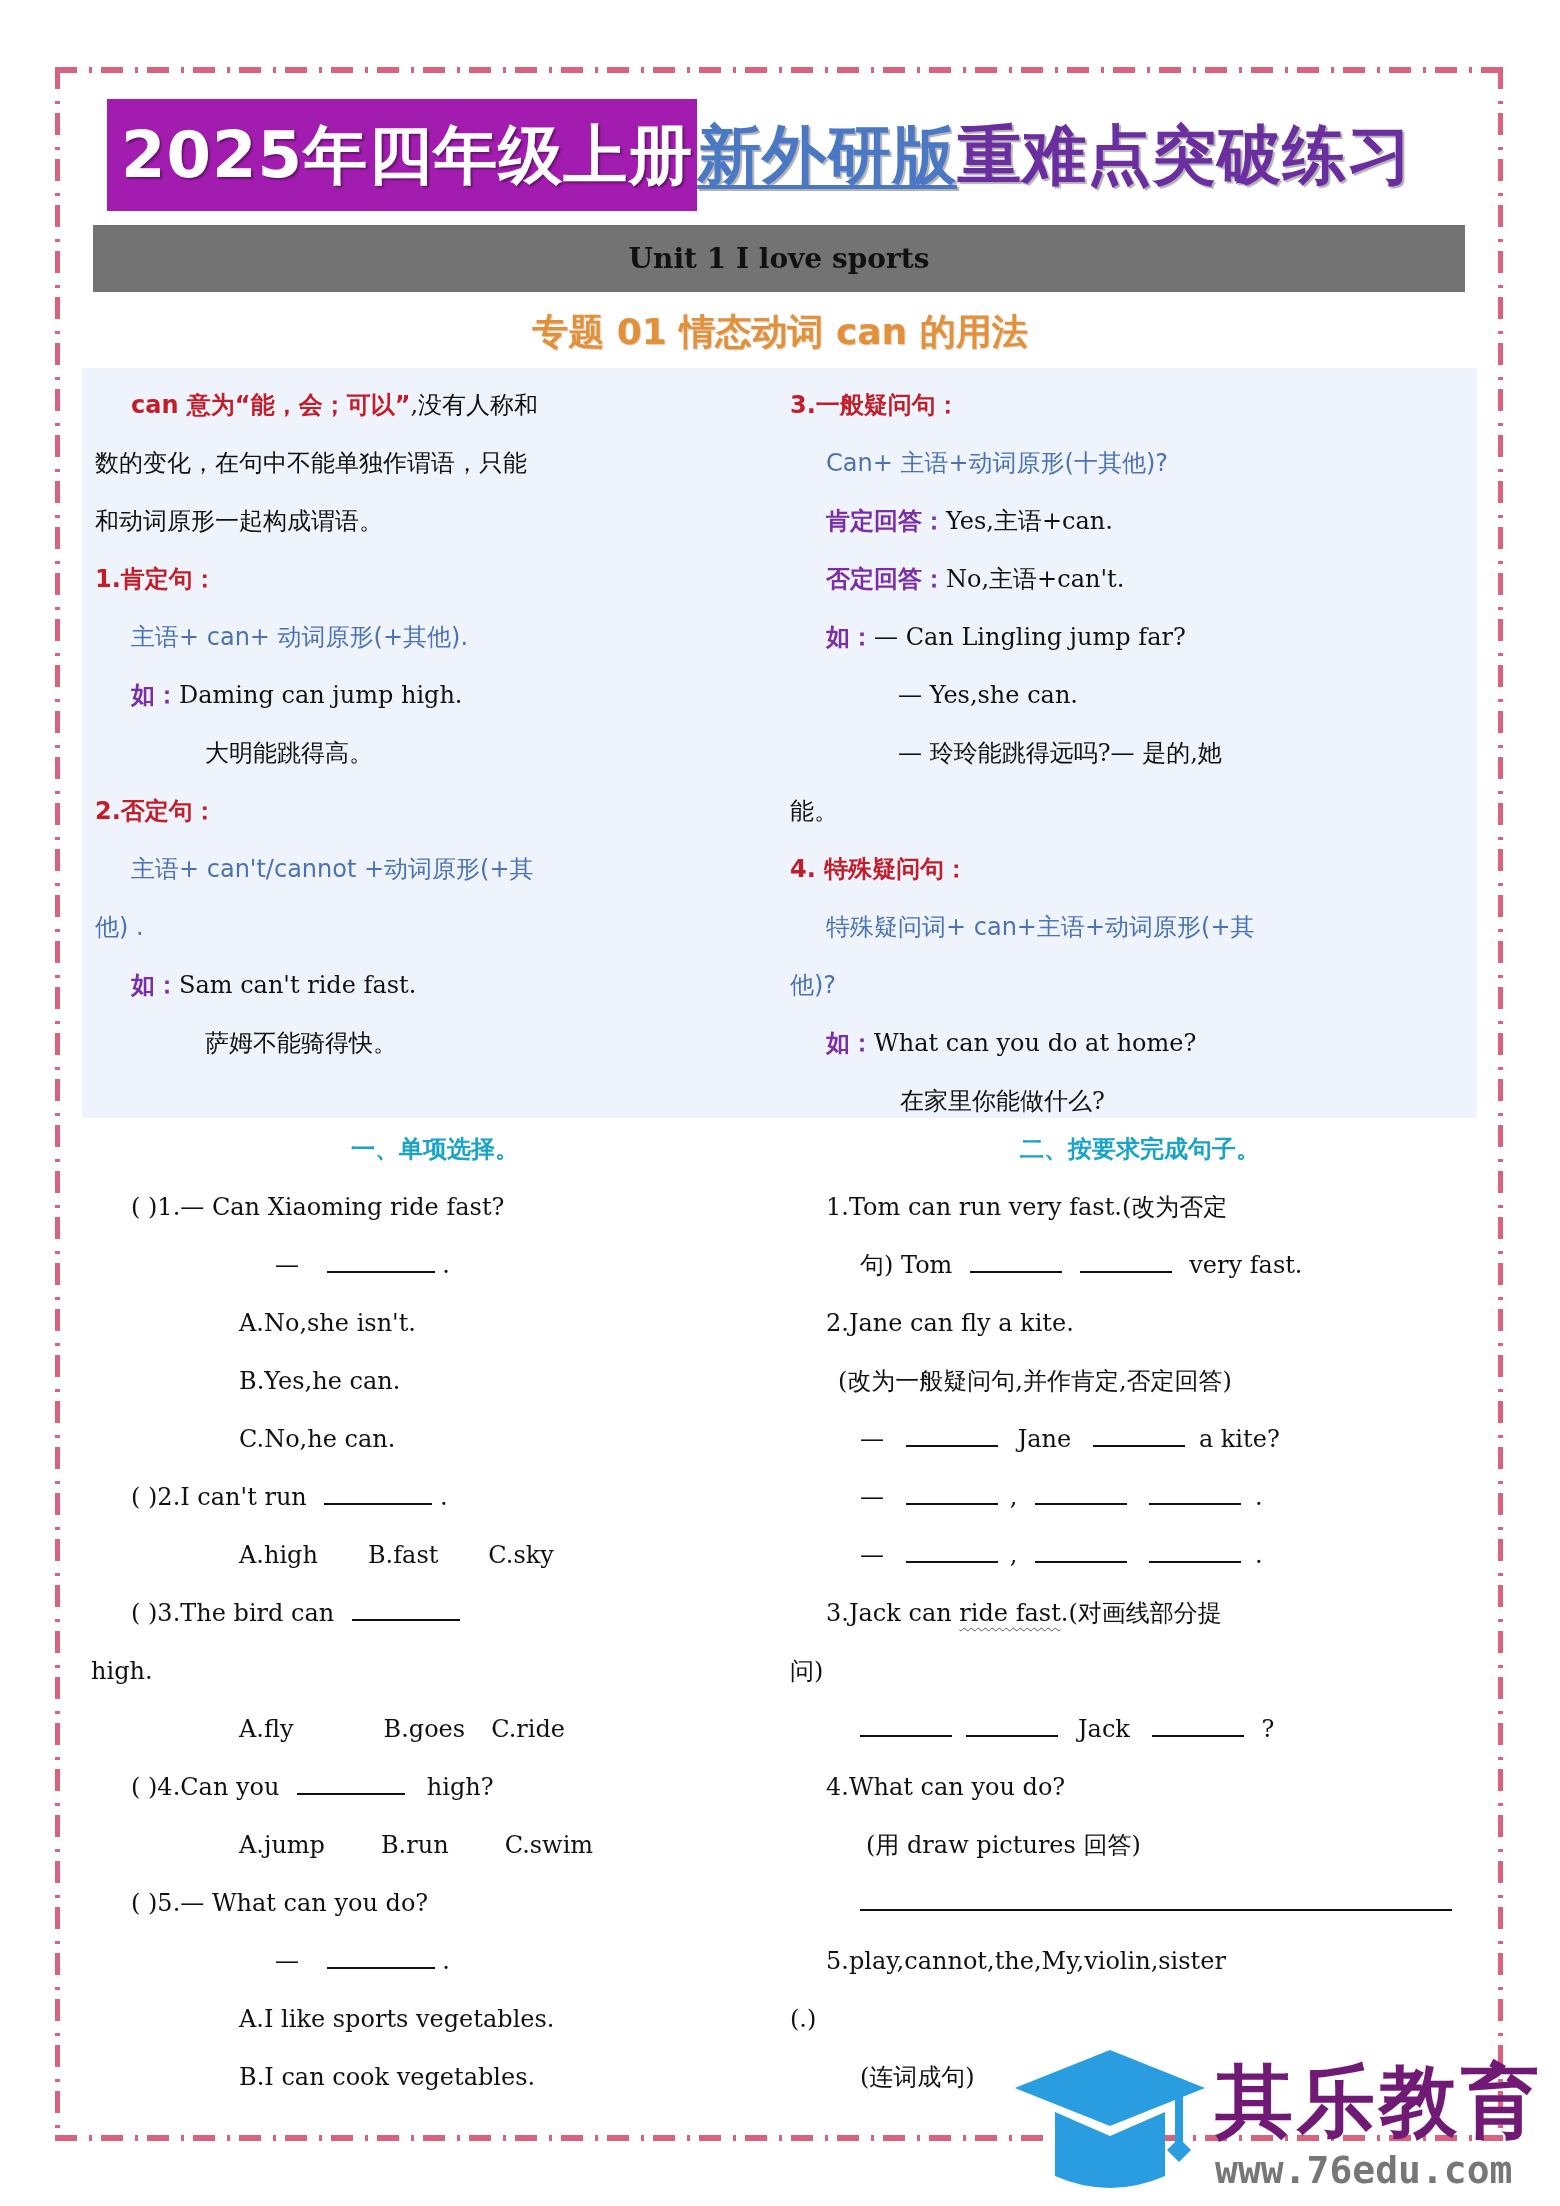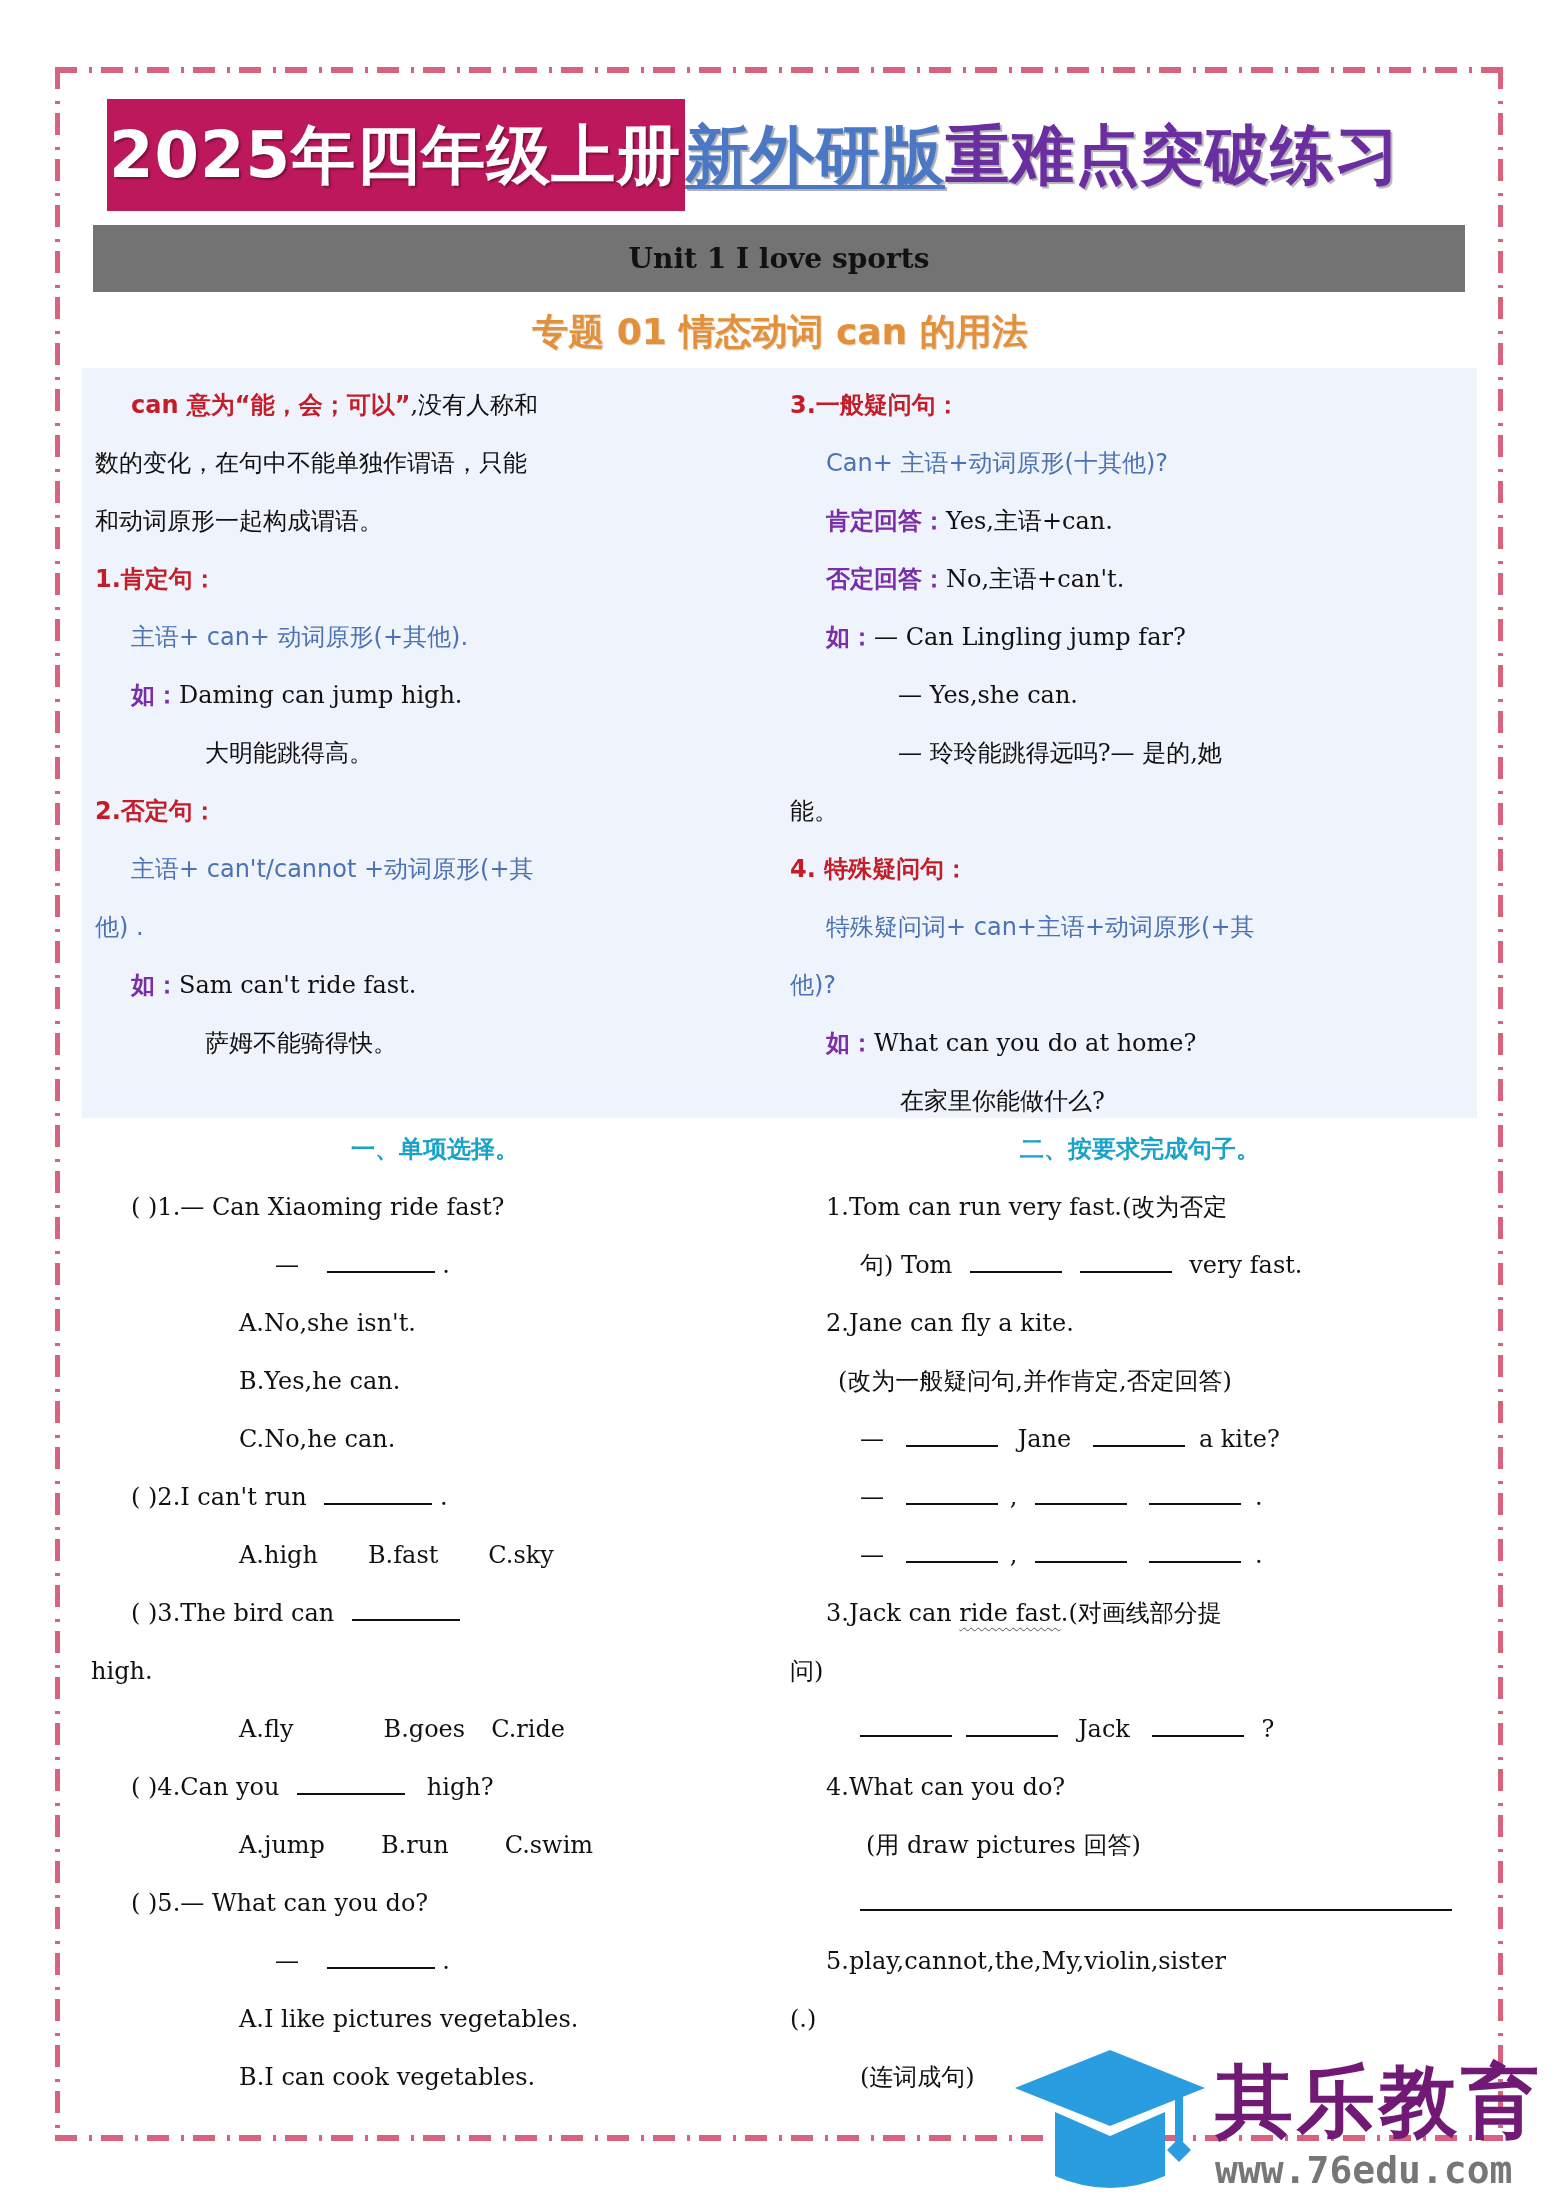--- a/index.html
+++ b/index.html
@@ -10,21 +10,21 @@
   .frame .edge { position: absolute; }
   .edge.top, .edge.bottom { left: 0; right: 0; height: 6px;
      background: repeating-linear-gradient(90deg, #d9627f 0 22px, transparent 22px 34px, #d9627f 34px 37px, transparent 37px 46px); }
   .edge.top { top: 0; } .edge.bottom { bottom: 0; }
   .edge.left, .edge.right { top: 0; bottom: 0; width: 5px;
      background: repeating-linear-gradient(180deg, #d9627f 0 22px, transparent 22px 34px, #d9627f 34px 37px, transparent 37px 46px); }
   .edge.left { left: 0; } .edge.right { right: 0; }
 
   .title { position: absolute; left: 107px; top: 105px; height: 100px; display: flex; align-items: center;
            font-family: "DejaVu Sans", "Liberation Sans", sans-serif; font-weight: bold; font-size: 64px; letter-spacing: 1px; white-space: nowrap; }
-  .title .p1 { background: #be185d; color: #fff; padding: 6px 4px 6px 2px; height: 100px; display: flex; align-items: center;
+  .title .p1 { background: #a21caf; color: #fff; padding: 6px 4px 6px 14px; height: 100px; display: flex; align-items: center;
                text-shadow: 2px 2px 2px rgba(0,0,0,0.35); }
   .title .p2 { color: #4a78c4; text-decoration: underline; text-decoration-thickness: 4px; text-underline-offset: 8px;
                text-shadow: 2px 2px 1px rgba(0,0,0,0.3); }
   .title .p3 { color: #6a2ea0; text-shadow: 2px 2px 1px rgba(0,0,0,0.3); }
 
   .unit-band { position: absolute; left: 93px; top: 225px; width: 1372px; height: 67px; background: #737373;
                display: flex; align-items: center; justify-content: center; font-size: 28px; font-weight: bold; }
   .topic { position: absolute; left: 0; width: 1560px; top: 308px; text-align: center;
            font-family: "DejaVu Sans", "Liberation Sans", sans-serif; font-weight: bold; font-size: 36px; color: #e2913a;
            text-shadow: 1px 1px 1px rgba(120,60,0,0.25); }
@@ -115,21 +115,21 @@
 
   <div class="ln ind1"><span>(        )3.The bird can</span> <span class="blank" style="width:108px;margin-left:10px;"></span></div>
   <div class="ln" style="margin-left:-4px;">high.</div>
   <div class="ln ind3"><span>A.fly</span><span style="display:inline-block;width:90px"></span><span>B.goes</span><span style="display:inline-block;width:26px"></span><span>C.ride</span></div>
 
   <div class="ln ind1"><span>(        )4.Can you</span> <span class="blank" style="width:108px;margin:0 14px 0 10px;"></span> <span>high?</span></div>
   <div class="ln ind3"><span>A.jump</span><span style="display:inline-block;width:56px"></span><span>B.run</span><span style="display:inline-block;width:56px"></span><span>C.swim</span></div>
 
   <div class="ln ind1">(        )5.—  What can you do?</div>
   <div class="ln" style="padding-left:180px;"><span>—</span> <span class="blank" style="width:108px;margin-left:20px;"></span> .</div>
-  <div class="ln ind3">A.I like pictures vegetables.</div>
+  <div class="ln ind3">A.I like sports vegetables.</div>
   <div class="ln ind3">B.I can cook vegetables.</div>
 </div>
 
 <div class="col ex-right">
   <div class="ln teal">二、按要求完成句子。</div>
 
   <div class="ln ind1">1.Tom can run very fast.(改为否定</div>
   <div class="ln" style="padding-left:70px;"><span>句) Tom</span> <span class="blank" style="width:92px;margin-left:10px;"></span> <span class="blank" style="width:92px;margin-left:10px;"></span> <span style="margin-left:10px">very fast.</span></div>
 
   <div class="ln ind1">2.Jane can fly a kite.</div>

